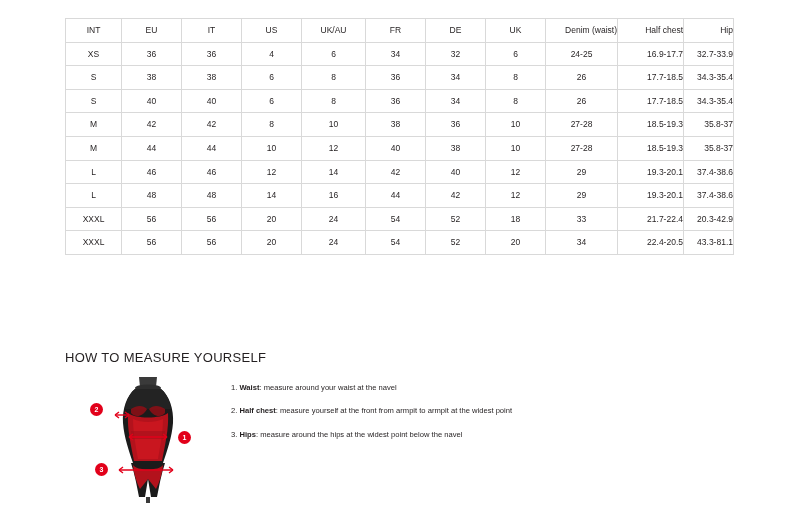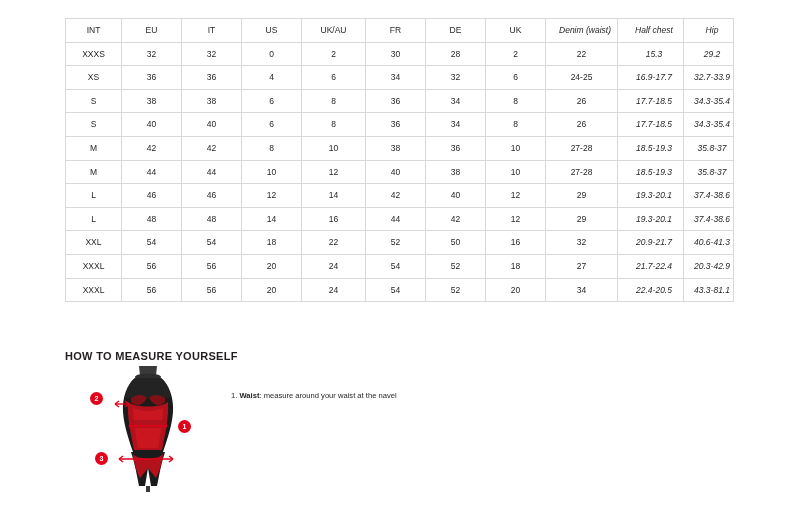--- a/index.html
+++ b/index.html
@@ -56,55 +56,53 @@
   table.size-table col.c-ukau   { width: 64px; }
   table.size-table col.c-fr     { width: 60px; }
   table.size-table col.c-de     { width: 60px; }
   table.size-table col.c-uk     { width: 60px; }
   table.size-table col.c-denim  { width: 72px; }
   table.size-table col.c-half   { width: 66px; }
   table.size-table col.c-hip    { width: 50px; }
 
   table.size-table td.left-pad,
   table.size-table th.left-pad {
-    text-align: center;
+    text-align: right;
     padding-left: 7px;
-    font-style: italic;
   }
 
   
   .howto {
     position: absolute;
     left: 65px;
     top: 350px;
     width: 700px;
   }
   .howto-title {
-    font-size: 11px;
-    font-weight: bold;
+    font-size: 13px;
+    font-weight: normal;
     letter-spacing: 0.3px;
     color: #231f20;
-    margin-bottom: 2px;
+    margin-bottom: 10px;
   }
   .howto-body {
     position: relative;
     display: flex;
     align-items: flex-start;
   }
   .figure {
     position: relative;
     width: 110px;
     height: 130px;
     flex: 0 0 110px;
     margin-left: 28px;
   }
   .notes {
     margin-left: 28px;
     padding-top: 8px;
-    margin-top: 19px;
   }
   .note {
     font-size: 7.6px;
     line-height: 1.25;
     color: #231f20;
     margin-bottom: 14px;
     white-space: nowrap;
   }
   .note b { font-weight: bold; }
 
@@ -159,33 +157,20 @@
           <th>FR</th>
           <th>DE</th>
           <th>UK</th>
           <th class="left-pad">Denim (waist)</th>
           <th class="left-pad">Half chest</th>
           <th class="left-pad">Hip</th>
         </tr>
       </thead>
       <tbody>
         <tr>
-          <td>XXXS</td>
-          <td>32</td>
-          <td>32</td>
-          <td>0</td>
-          <td>2</td>
-          <td>30</td>
-          <td>28</td>
-          <td>2</td>
-          <td>22</td>
-          <td class="left-pad">15.3</td>
-          <td class="left-pad">29.2</td>
-        </tr>
-        <tr>
           <td>XS</td>
           <td>36</td>
           <td>36</td>
           <td>4</td>
           <td>6</td>
           <td>34</td>
           <td>32</td>
           <td>6</td>
           <td>24-25</td>
           <td class="left-pad">16.9-17.7</td>
@@ -263,42 +248,29 @@
           <td>14</td>
           <td>16</td>
           <td>44</td>
           <td>42</td>
           <td>12</td>
           <td>29</td>
           <td class="left-pad">19.3-20.1</td>
           <td class="left-pad">37.4-38.6</td>
         </tr>
         <tr>
-          <td>XXL</td>
-          <td>54</td>
-          <td>54</td>
-          <td>18</td>
-          <td>22</td>
-          <td>52</td>
-          <td>50</td>
-          <td>16</td>
-          <td>32</td>
-          <td class="left-pad">20.9-21.7</td>
-          <td class="left-pad">40.6-41.3</td>
-        </tr>
-        <tr>
           <td>XXXL</td>
           <td>56</td>
           <td>56</td>
           <td>20</td>
           <td>24</td>
           <td>54</td>
           <td>52</td>
           <td>18</td>
-          <td>27</td>
+          <td>33</td>
           <td class="left-pad">21.7-22.4</td>
           <td class="left-pad">20.3-42.9</td>
         </tr>
         <tr>
           <td>XXXL</td>
           <td>56</td>
           <td>56</td>
           <td>20</td>
           <td>24</td>
           <td>54</td>
@@ -361,18 +333,26 @@
         <div class="badge badge-1">1</div>
         <div class="badge badge-2">2</div>
         <div class="badge badge-3">3</div>
       </div>
 
       <div class="notes">
         <div class="note">
           <span>1.</span>
           <b>Waist</b><span>: measure around your waist at the navel</span>
         </div>
+        <div class="note">
+          <span>2.</span>
+          <b>Half chest</b><span>: measure yourself at the front from armpit to armpit at the widest point</span>
+        </div>
+        <div class="note">
+          <span>3.</span>
+          <b>Hips</b><span>: measure around the hips at the widest point below the navel</span>
+        </div>
       </div>
 
     </div>
   </div>
 
 </div>
 
 </body></html>

